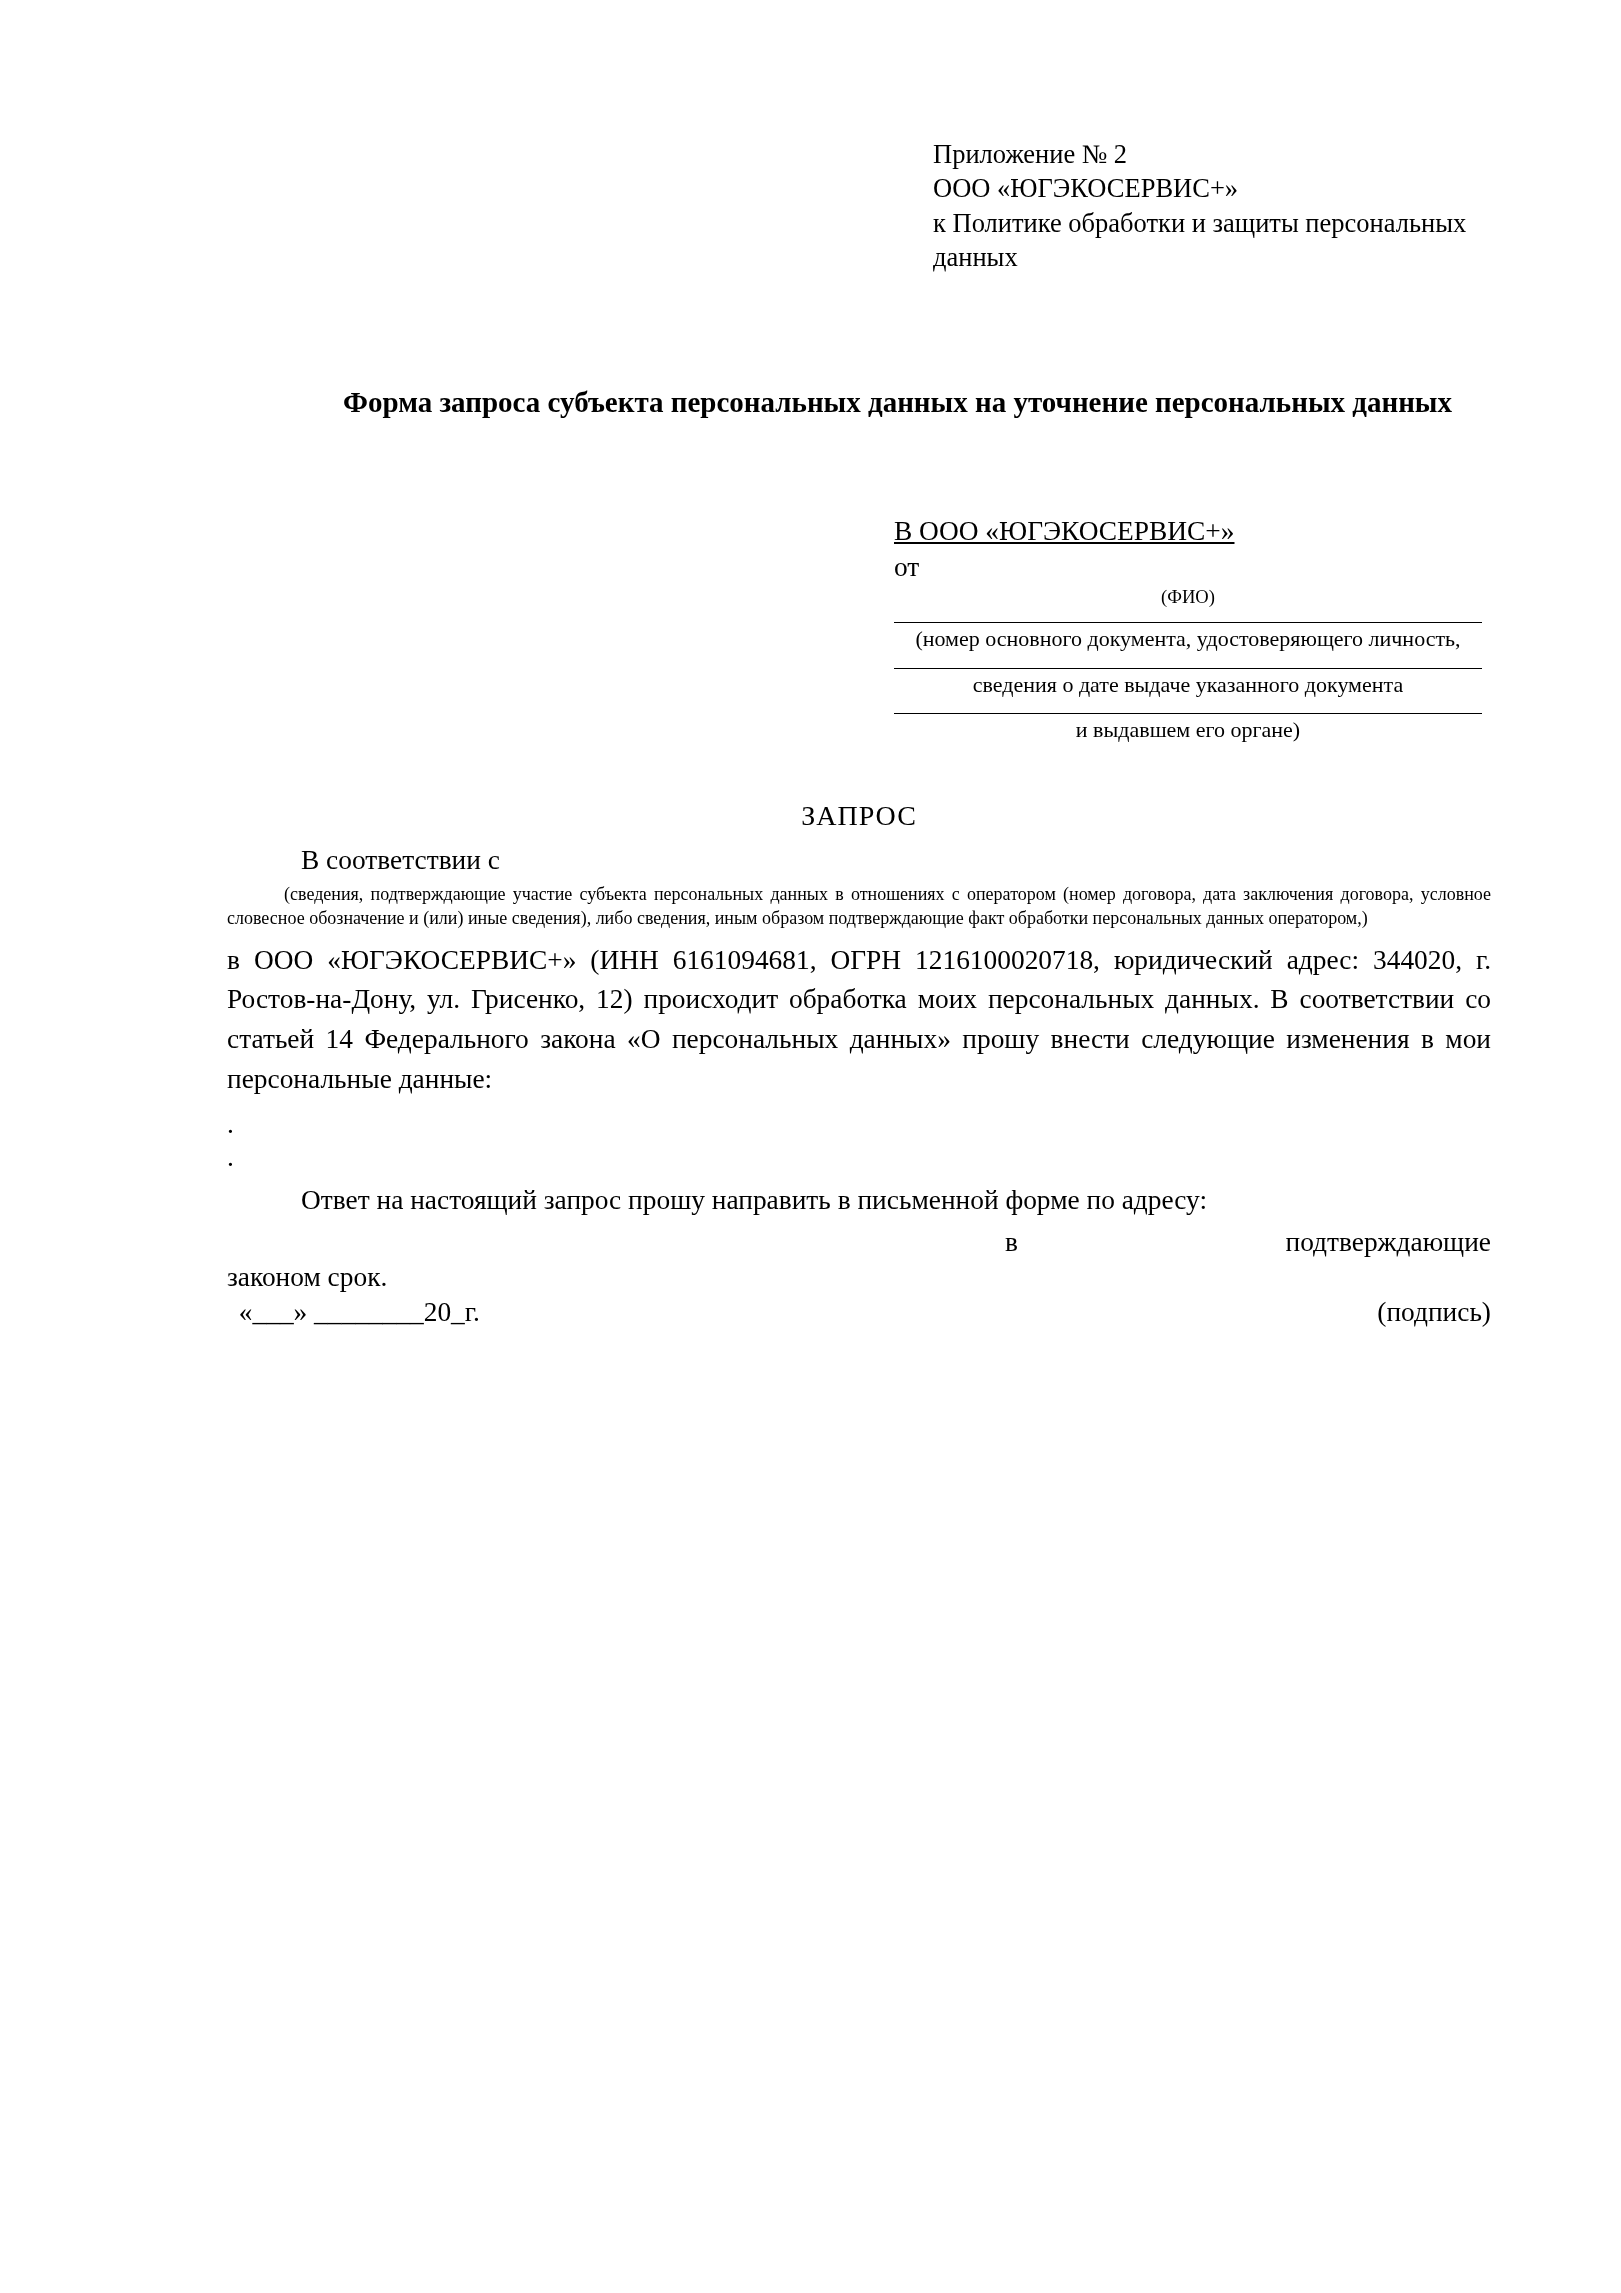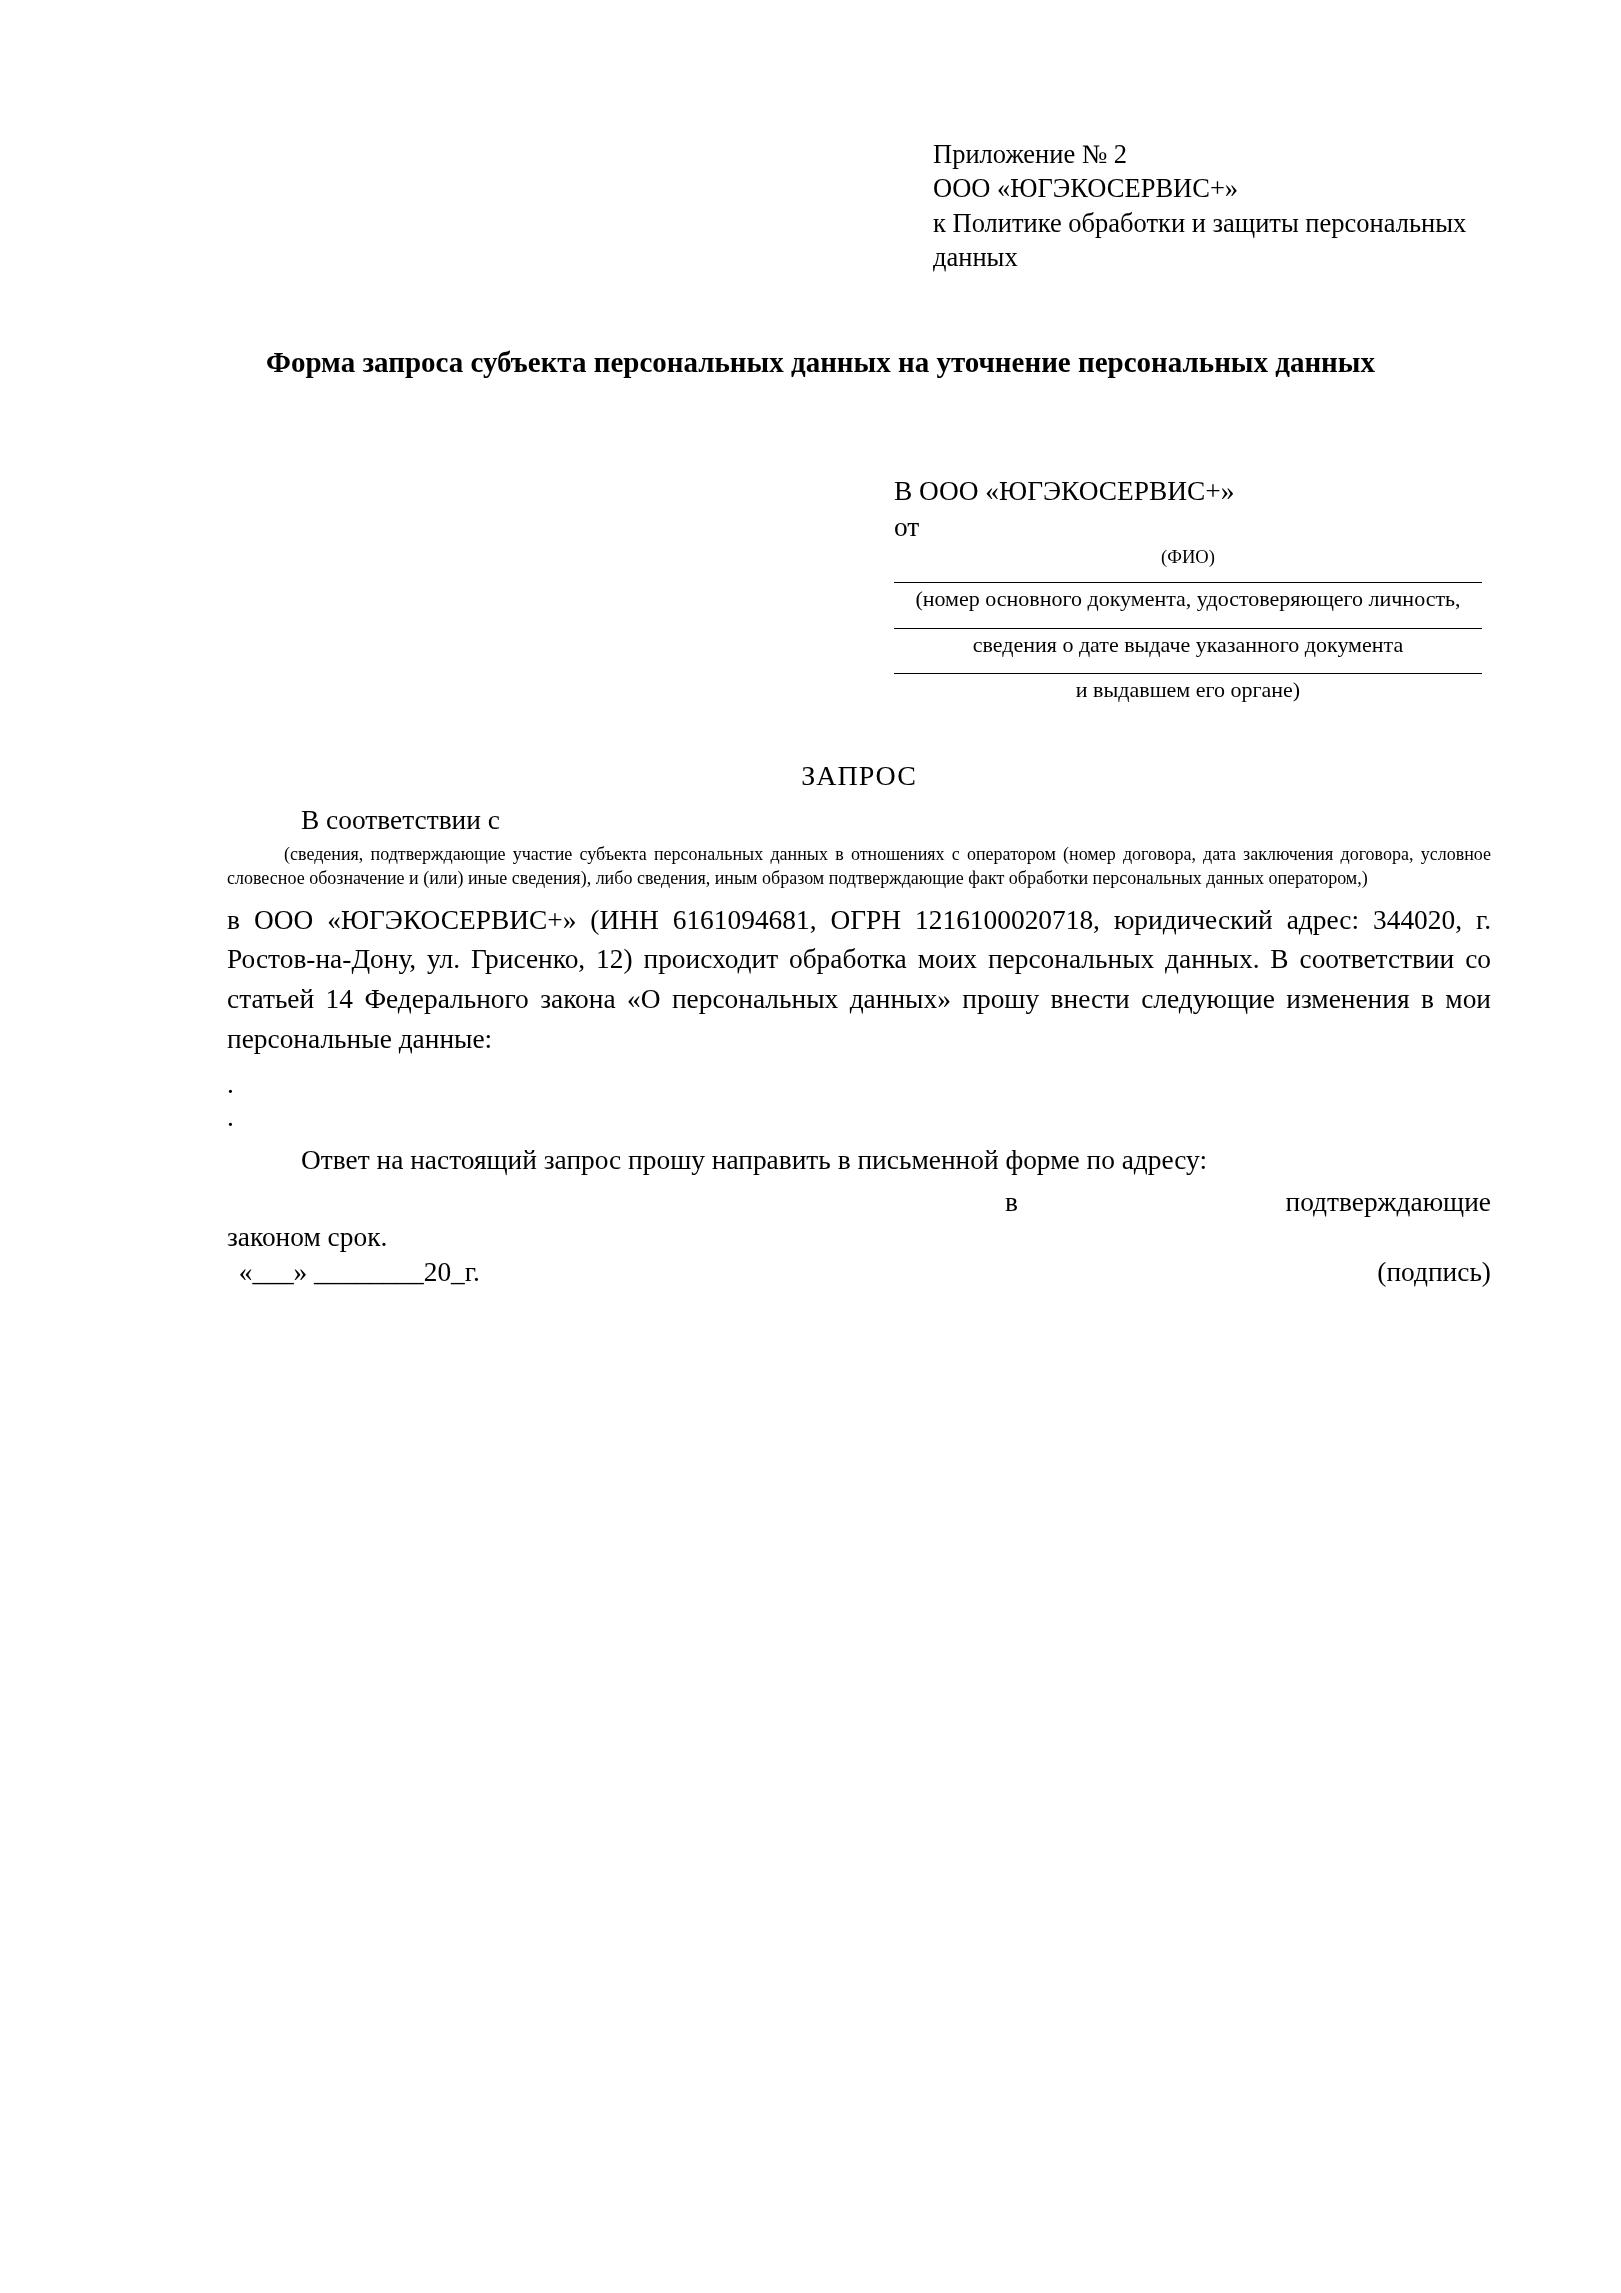--- a/index.html
+++ b/index.html
@@ -34,37 +34,38 @@
     margin-left: 706px;
     font-size: 26.5px;
     line-height: 1.30;
   }
   .header-block div {
     white-space: normal;
   }
 
   
   .doc-title {
-    margin-top: 67px;
-    text-align: left;
+    margin-top: 107px;
+    text-align: right;
     font-weight: bold;
     font-size: 29px;
     line-height: 1.38;
     padding: 0 39px;
   }
 
   
   .addressee {
     margin-top: 90px;
     margin-left: 667px;
     width: 588px;
     font-size: 27.4px;
   }
   .addressee .to-line {
     line-height: 1.45;
+    text-decoration: underline;
   }
   .rule {
     border-bottom: 1.5px solid #000;
     height: 0;
     margin-top: 3.9px;
   }
   .rule-caption {
     text-align: center;
     font-size: 18.6px;
     line-height: 1.3;

